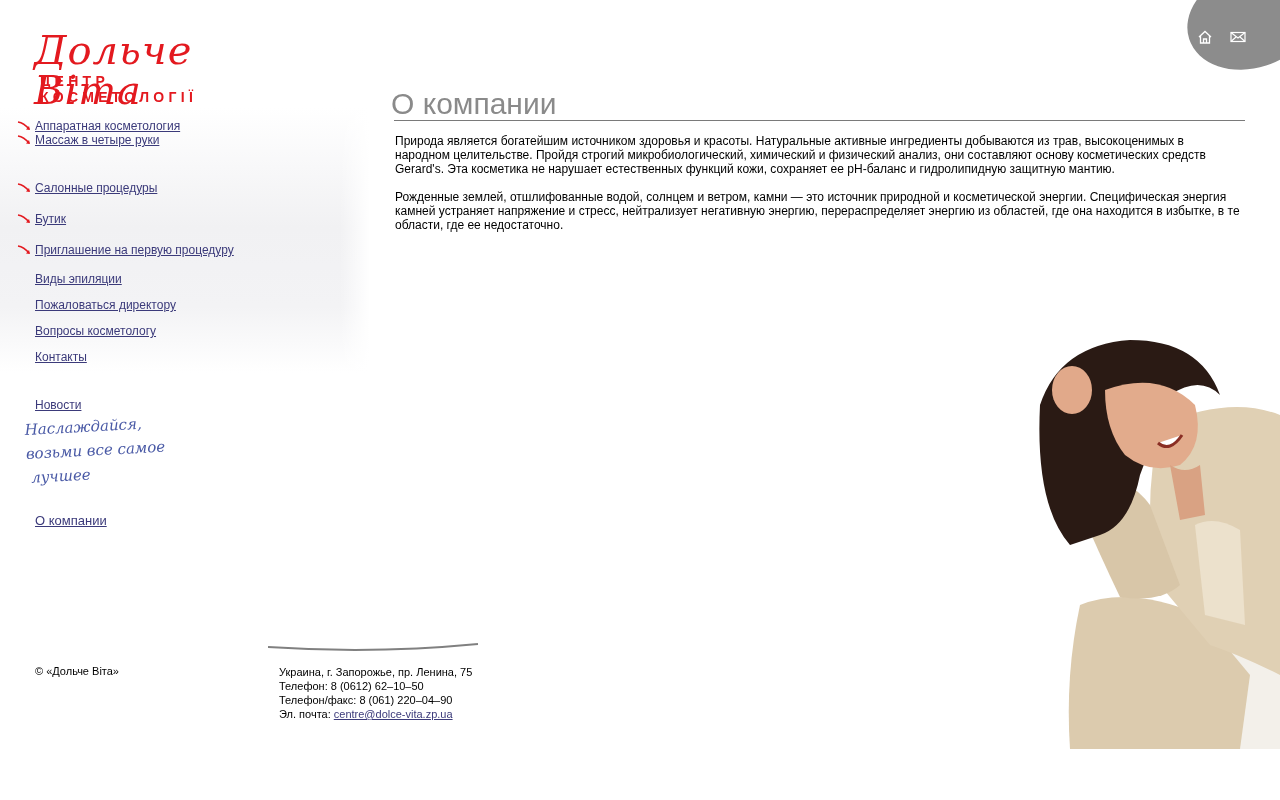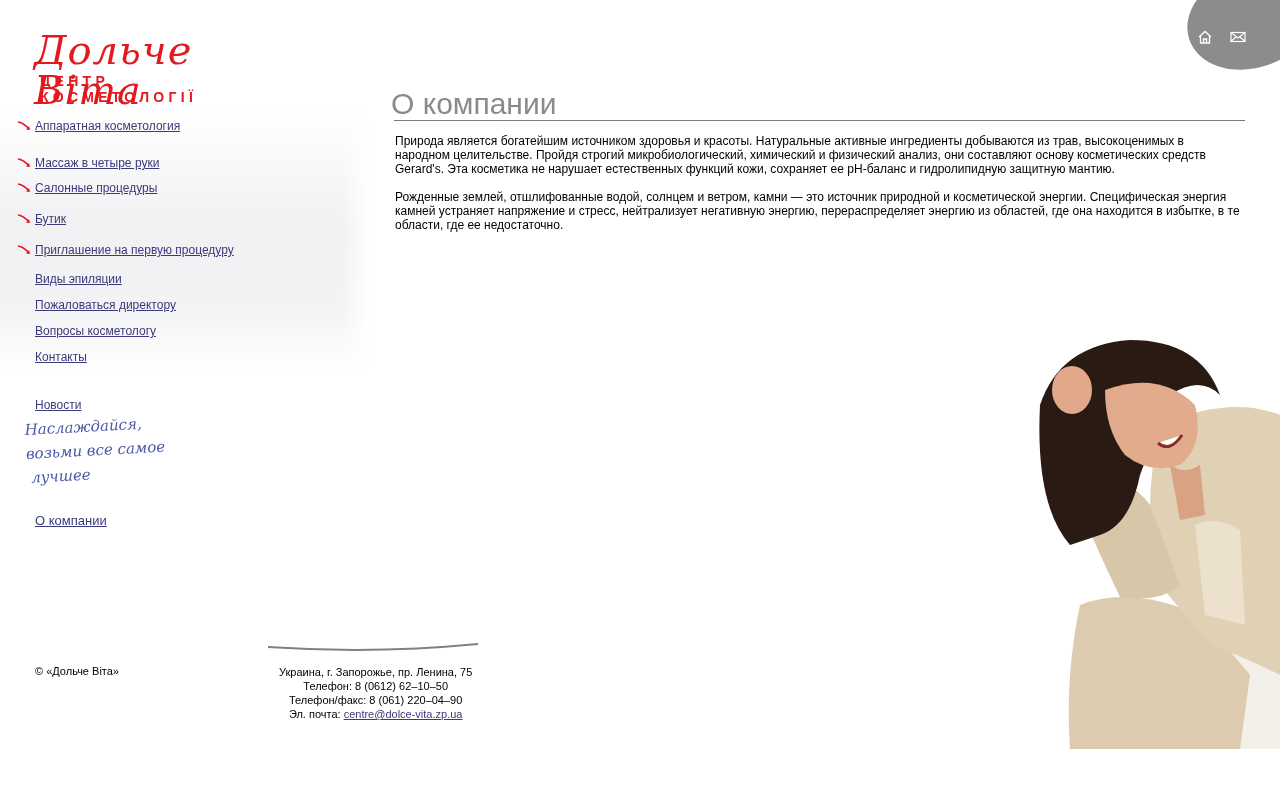--- a/index.html
+++ b/index.html
@@ -25,21 +25,21 @@
   .corner{position:absolute;left:1186px;top:-30px;width:130px;height:98px;border-radius:50%;
        background:#8c8c8c;transform:rotate(-18deg);}
   .top-icon{position:absolute;top:30px;width:16px;height:14px;}
   .title{position:absolute;left:391px;top:86px;font-size:30px;color:#8a8a8a;line-height:36px;}
   .title-rule{position:absolute;left:394px;top:120px;width:851px;height:1px;background:#7a7a7a;}
   .content{position:absolute;left:395px;top:134px;width:845px;font-size:12px;line-height:14px;}
   .content p{margin:0 0 14px 0;}
   .photo{position:absolute;left:1010px;top:335px;width:270px;height:414px;overflow:hidden;}
   .footer-curve{position:absolute;left:268px;top:642px;width:212px;height:14px;}
   .copyright{position:absolute;left:35px;top:665px;font-size:11px;}
-  .contacts{position:absolute;left:279px;top:665px;font-size:11px;line-height:14px;text-align:center;}
+  .contacts{position:absolute;left:279px;top:665px;font-size:11px;line-height:14px;}
   .contacts div{white-space:nowrap;}
 </style>
 </head>
 <body>
 
 <div class="sidebar-bg"></div>
 
 <div class="logo">
   <div class="brand">Дольче Віта</div>
   <div class="tagline">ЦЕНТР КОСМЕТОЛОГІЇ</div>
@@ -59,21 +59,21 @@
 </a>
 
 <nav class="nav">
   <a class="nav-item" style="top:119px;" href="#">
     <svg class="nav-arrow" viewBox="0 0 14 10">
         <path d="M1 1 Q7 2 12 8" fill="none" stroke="#e3191f" stroke-width="1.4"></path>
         <path d="M9 8.5 L13 9 L12 5" fill="#e3191f"></path>
       </svg>
     <span>Аппаратная косметология</span>
   </a>
-  <a class="nav-item" style="top:156px;" href="#">
+  <a class="nav-item" style="top:133px;" href="#">
     <svg class="nav-arrow" viewBox="0 0 14 10">
         <path d="M1 1 Q7 2 12 8" fill="none" stroke="#e3191f" stroke-width="1.4"></path>
         <path d="M9 8.5 L13 9 L12 5" fill="#e3191f"></path>
       </svg>
     <span>Массаж в четыре руки</span>
   </a>
   <a class="nav-item" style="top:181px;" href="#">
     <svg class="nav-arrow" viewBox="0 0 14 10">
         <path d="M1 1 Q7 2 12 8" fill="none" stroke="#e3191f" stroke-width="1.4"></path>
         <path d="M9 8.5 L13 9 L12 5" fill="#e3191f"></path>

